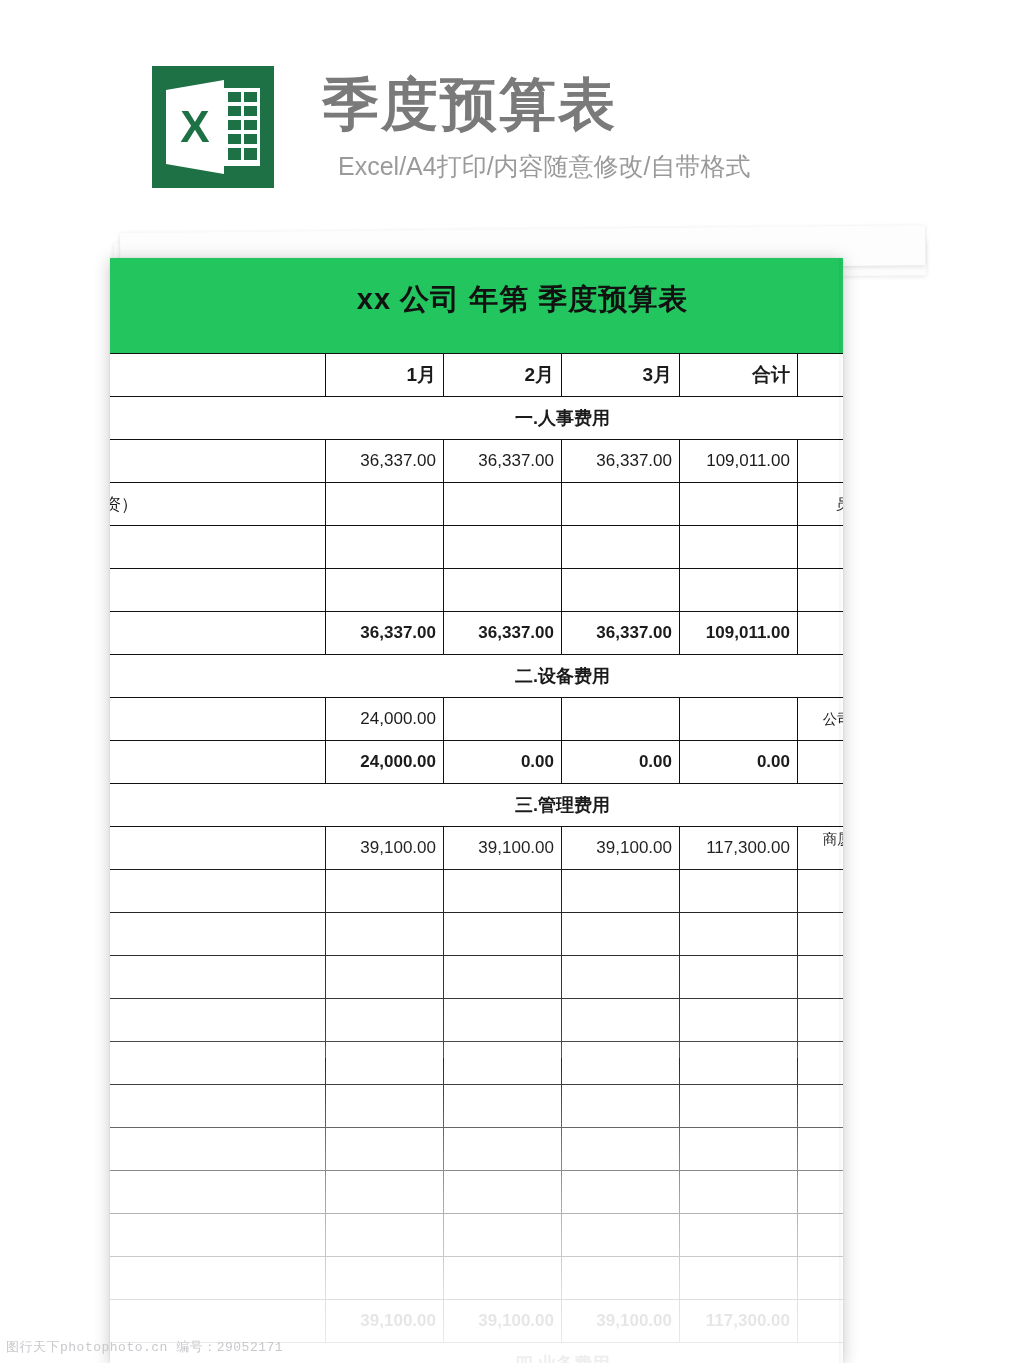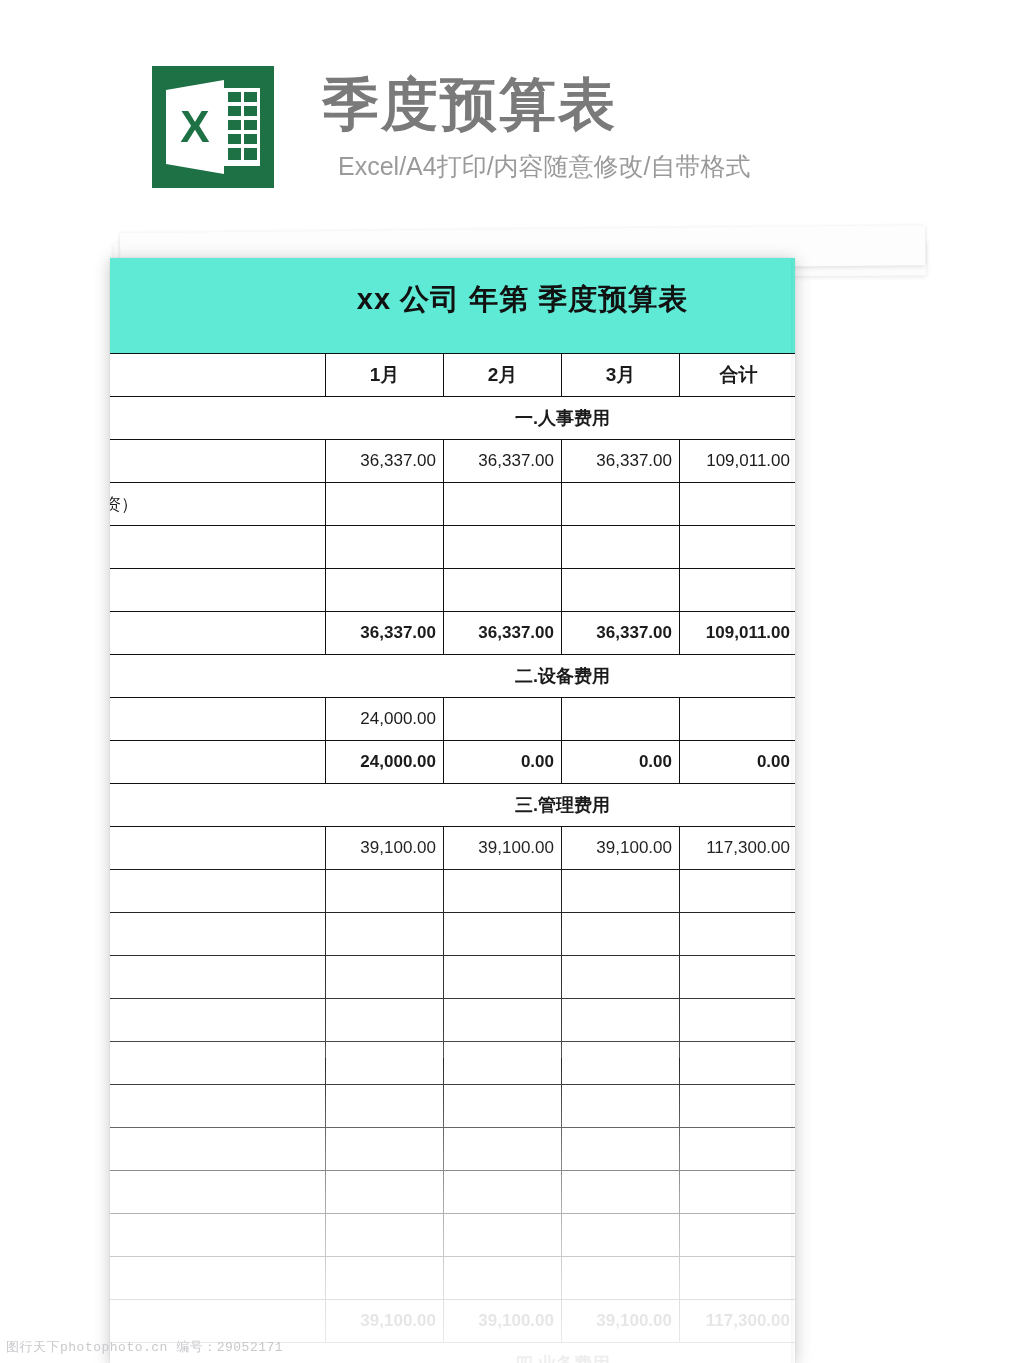--- a/index.html
+++ b/index.html
@@ -46,23 +46,24 @@
   .paper-back2{
     position:absolute;left:114px;top:243px;width:812px;height:36px;
     background:#fcfcfc;
     box-shadow:0 1px 5px rgba(0,0,0,0.10);
     transform:rotate(-0.25deg);
     transform-origin:left top;
   }
 
   .paper{
     position:absolute;left:110px;top:258px;width:685px;height:1105px;
-    background:#5eead4;
+    background:#22c55e;
     box-shadow:0 2px 16px rgba(0,0,0,0.22), 0 0 2px rgba(0,0,0,0.10);
     overflow:hidden;
+    padding-left:48px;
   }
 
   
   .sheet-clip{
     position:absolute;left:0;top:0;width:825px;height:1105px;
     overflow:hidden;
   }
   .sheet{
     position:absolute;left:-48px;top:0;width:1000px;
   }
@@ -90,21 +91,21 @@
     vertical-align:middle;
     background:#fff;
     overflow:hidden;
     white-space:nowrap;
   }
   col.c-item{width:263px;}
   col.c-m{width:118px;}
   col.c-total{width:118px;}
   col.c-note{width:265px;}
 
-  .hdr td{ text-align:center;font-weight:bold;font-size:19px;height:44px;}
+  .hdr td{ text-align:right;font-weight:bold;font-size:19px;height:44px;}
   .hdr td.item{ text-align:left;padding-left:12px;}
 
   .section td{
     text-align:center;font-weight:bold;font-size:18px;height:38px;
     border-left:none;border-right:none;
   }
   .num{text-align:right;font-variant-numeric:tabular-nums;}
   .item{text-align:left;padding-left:12px;}
   .note{text-align:center;font-size:14.5px;}
   .bold td{font-weight:bold;}

